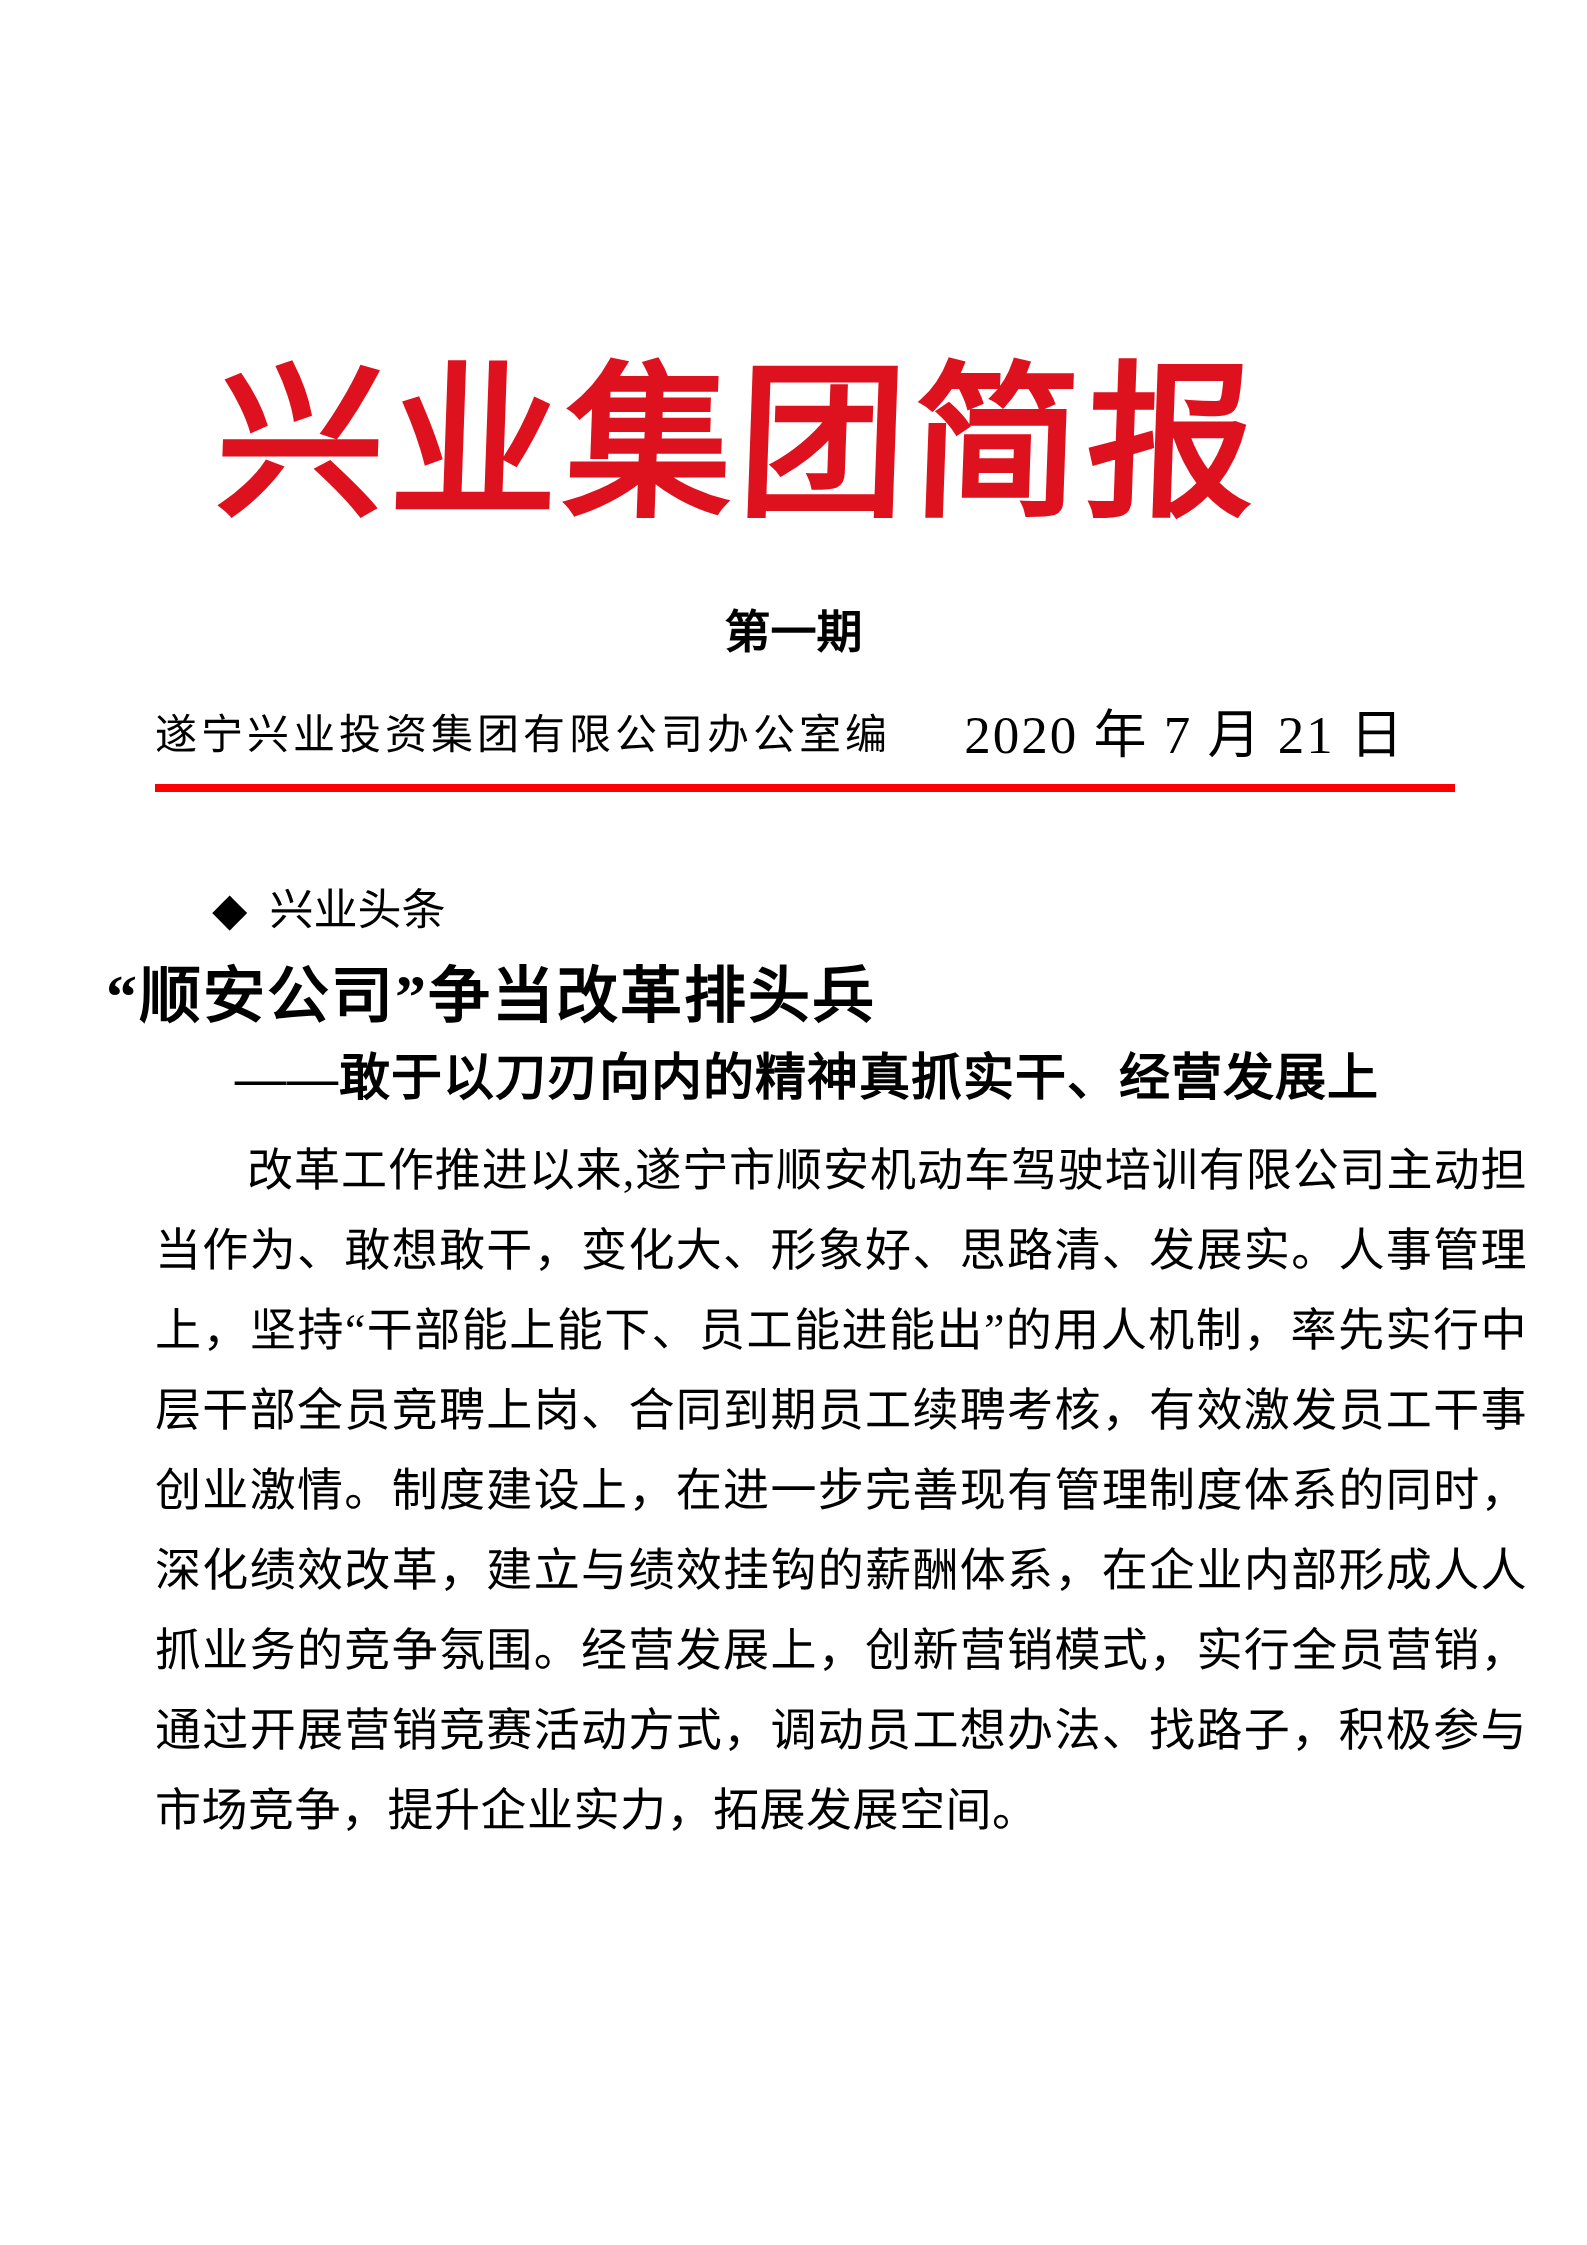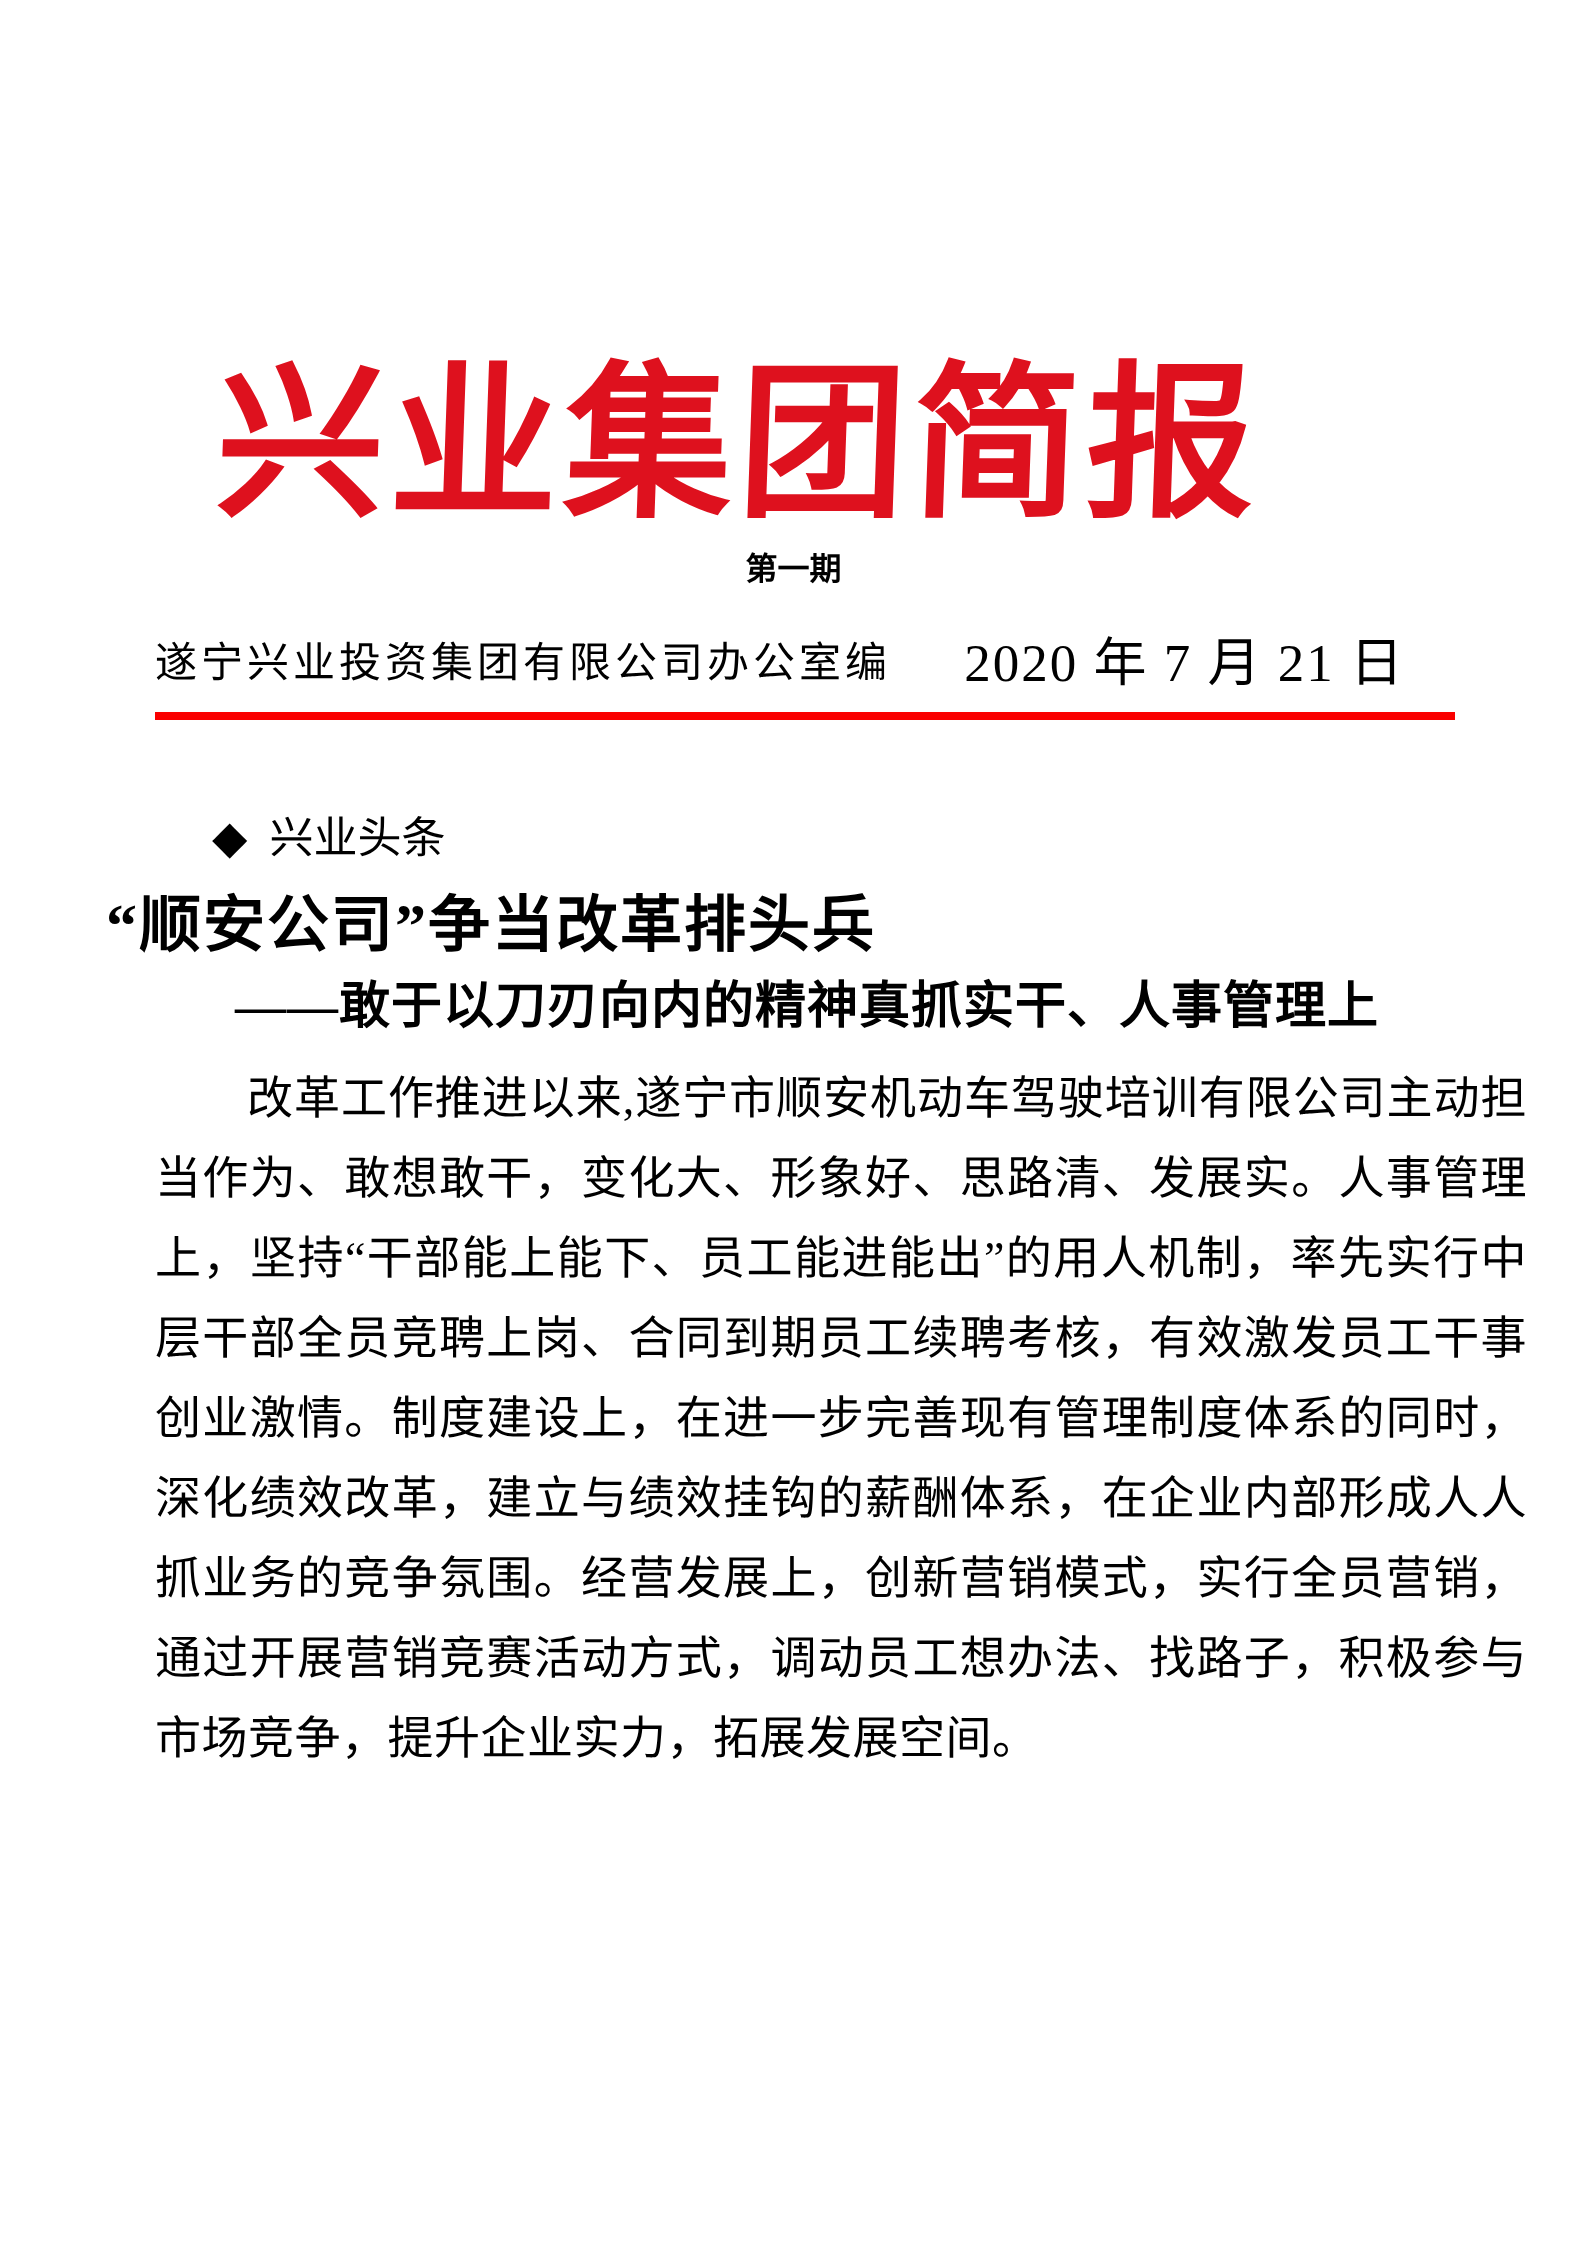--- a/index.html
+++ b/index.html
@@ -22,24 +22,25 @@
     padding-right: 110px;
     text-align: center;
     font-size: 168px;
     line-height: 1.25;
     font-weight: 900;
     letter-spacing: 6px;
     transform: skewX(-2deg);
     white-space: nowrap;
   }
   .issue {
+    margin-top: 55px;
     text-align: center;
     font-family: "Liberation Sans", "DejaVu Sans", sans-serif;
     font-weight: 700;
-    font-size: 32px;
+    font-size: 46px;
     line-height: 1.2;
   }
   
   .meta-row {
     display: flex;
     justify-content: space-between;
     align-items: center;
     margin: 32px 182px 0 155px;
   }
   .editor {
@@ -111,17 +112,17 @@
   </div>
 
   <div class="rule" style="background: rgb(250, 0, 0);"></div>
 
   <div class="section-head">
     <span class="diamond">◆</span><span>兴业头条</span>
   </div>
 
   <div class="headline">“顺安公司”争当改革排头兵</div>
 
-  <div class="subheadline">——敢于以刀刃向内的精神真抓实干、人事管理上</div>
+  <div class="subheadline">——敢于以刀刃向内的精神真抓实干、经营发展上</div>
 
   <div class="body-text">改革工作推进以来,遂宁市顺安机动车驾驶培训有限公司主动担当作为、敢想敢干，变化大、形象好、思路清、发展实。人事管理上，坚持“干部能上能下、员工能进能出”的用人机制，率先实行中层干部全员竞聘上岗、合同到期员工续聘考核，有效激发员工干事创业激情。制度建设上，在进一步完善现有管理制度体系的同时，深化绩效改革，建立与绩效挂钩的薪酬体系，在企业内部形成人人抓业务的竞争氛围。经营发展上，创新营销模式，实行全员营销，通过开展营销竞赛活动方式，调动员工想办法、找路子，积极参与市场竞争，提升企业实力，拓展发展空间。</div>
 
 </div>
 
 </body></html>

